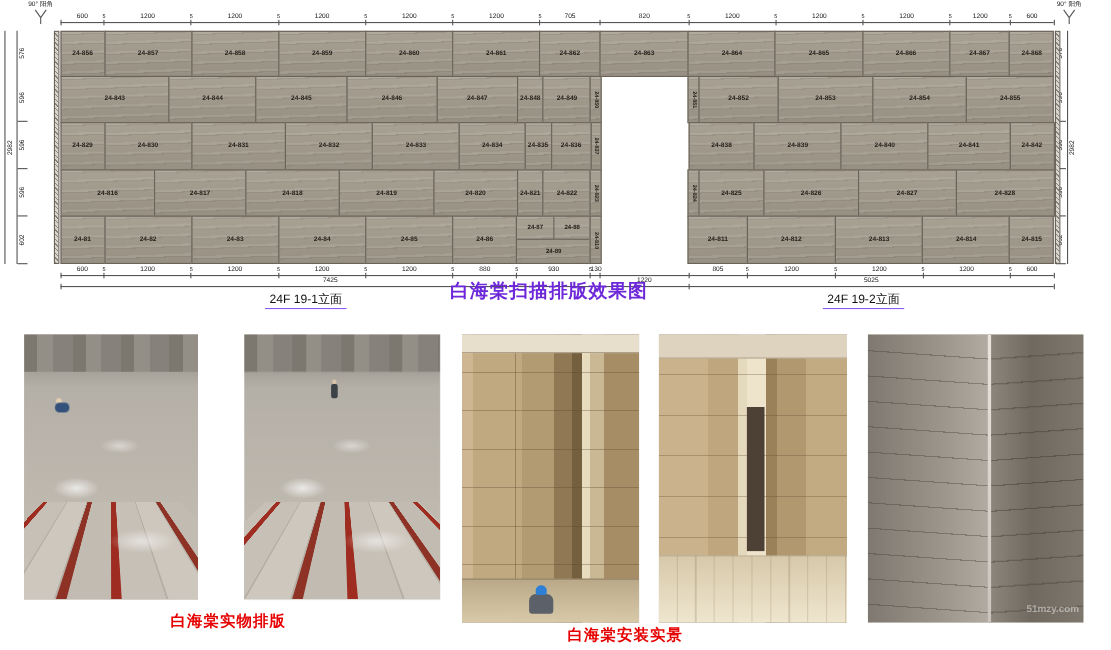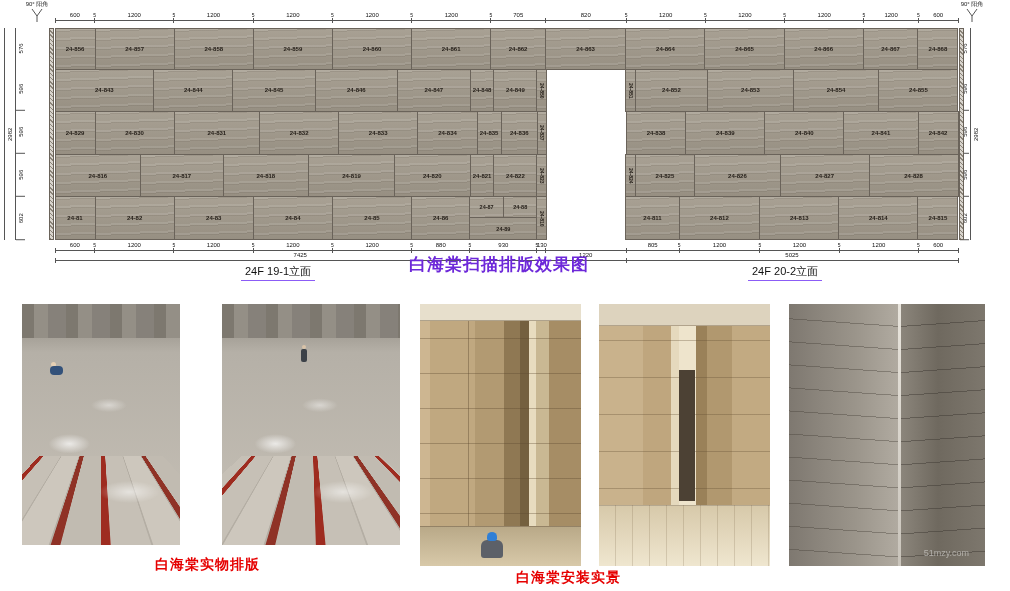--- a/index.html
+++ b/index.html
@@ -112,21 +112,21 @@
             background:repeating-linear-gradient(90deg,rgba(0,0,0,0) 0 16px,rgba(120,100,70,.22) 16px 17px),
                        linear-gradient(180deg,#d7c9aa,#efe6cf);border-top:1px solid rgba(95,75,48,.4);}
   .k-left{position:absolute;left:0;top:0;width:57%;height:100%;
           background:repeating-linear-gradient(184deg,rgba(0,0,0,0) 0 22px,rgba(70,64,56,.4) 22px 23px),
                      linear-gradient(90deg,#7e7870 0,#9b958b 60%,#b2aca2 100%);}
   .k-right{position:absolute;right:0;top:0;width:44%;height:100%;
            background:repeating-linear-gradient(176deg,rgba(0,0,0,0) 0 22px,rgba(58,53,47,.45) 22px 23px),
                       linear-gradient(90deg,#8d877d 0,#6f695f 45%,#7d776d 100%);}
   .k-edge{position:absolute;left:55.5%;top:0;width:3px;height:100%;
           background:linear-gradient(180deg,#e9e5dd,#c9c4bb);}
-  .k-mark{position:absolute;right:16px;bottom:8px;font-size:9px;color:rgba(255,255,255,.45);}
+  .k-mark{position:absolute;right:4px;bottom:8px;font-size:9px;color:rgba(255,255,255,.45);font-weight:bold;}
 </style>
 </head>
 <body>
 
 <div class="sheet">
 
   <div class="corner" style="left:15px;">
     <span>90° 阳角</span>
     <svg width="14" height="14" viewBox="0 0 14 14">
       <path d="M2,1 L7,8 M12,1 L7,8 M7,8 L7,14" stroke="#555" stroke-width="1" fill="none"></path>
@@ -477,21 +477,21 @@
           </div>
           <div class="panel" style="flex: 600 0 0px;">
             <span class="plabel">24-815</span>
           </div>
         </div>
       </div>
   </div>
 
   <div class="elev-label" style="left:241px;">24F 19-1立面</div>
   <div class="sheet-title">白海棠扫描排版效果图</div>
-  <div class="elev-label" style="left:748px;">24F 20-2立面</div>
+  <div class="elev-label" style="left:748px;">24F 19-2立面</div>
 
   <div class="photo p1">
     <div class="f-bg"></div>
     <div class="f-floor"></div>
     <div class="f-clutter"></div>
     <div class="f-glare"></div>
     <div class="worker w-crouch">
         <i class="head"></i>
         <i class="torso"></i>
       </div>

